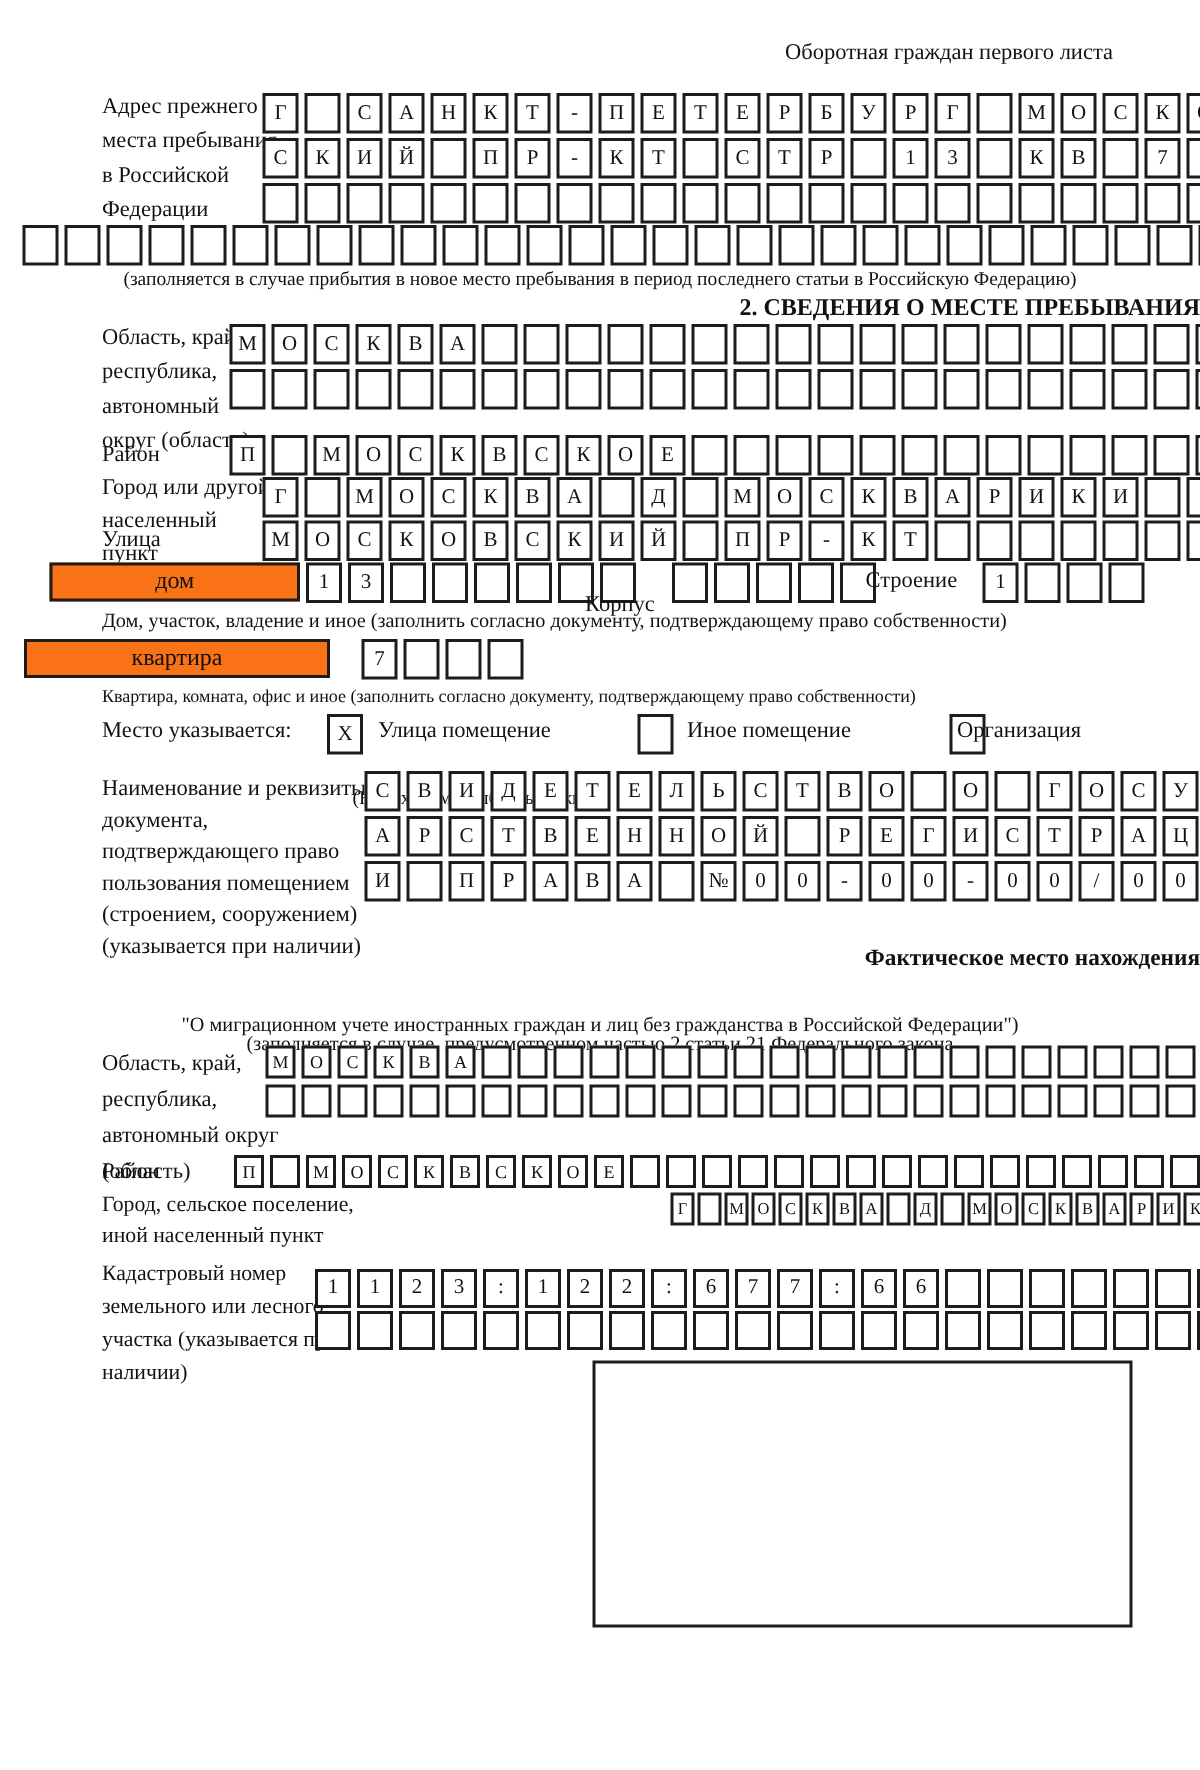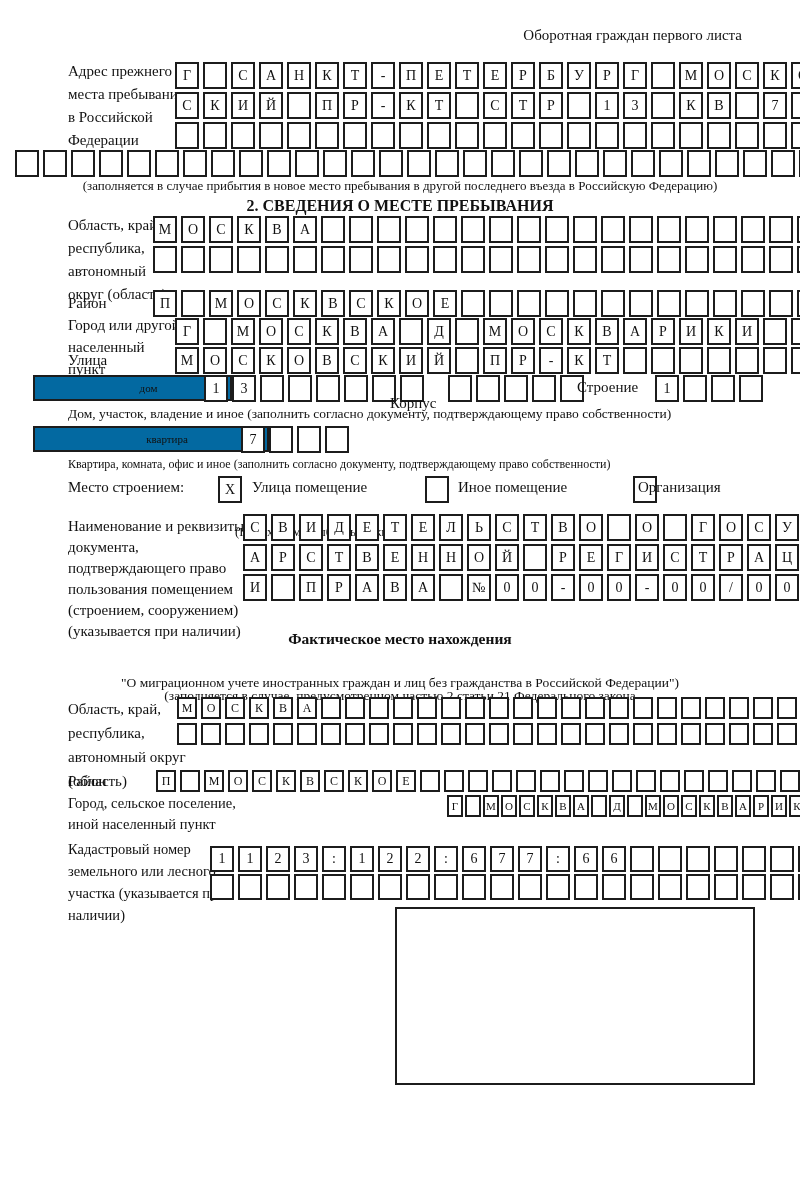--- a/index.html
+++ b/index.html
@@ -1,30 +1,30 @@
 <!DOCTYPE html>
 <html><head>
 <meta charset="utf-8">
 <style>
   html,body{margin:0;padding:0;background:#fff;}
   .page{position:relative;width:800px;height:1180px;background:#fff;overflow:hidden;
         font-family:"Liberation Serif","DejaVu Serif",serif;color:#111;}
   .abs{position:absolute;}
   .lbl{font-size:15px;line-height:23px;color:#111;}
   .note{font-size:13px;color:#111;}
-  .title{font-weight:bold;font-size:16px;text-align:center;width:100%;}
+  .title{font-weight:bold;font-size:16px;text-align:right;width:100%;}
   .center{text-align:center;width:100%;}
   .cells{display:flex;gap:4px;}
   .cell{flex:0 0 auto;width:20px;height:23px;border:2px solid #1c1c1c;
         font-size:14px;line-height:23px;text-align:center;background:#fff;}
   .sm .cell{width:16px;height:18px;font-size:12px;line-height:18px;}
   .xs{gap:2px;}
   .xs .cell{width:12px;height:18px;font-size:11px;line-height:18px;}
   .kd .cell{width:20px;height:22px;line-height:22px;}
-  .longbox{border:2px solid #1c1c1c;font-size:11px;text-align:center;background:#0369a1;padding-left:32px;}
+  .longbox{border:2px solid #1c1c1c;font-size:16px;text-align:center;background:#f97316;}
   .inline-lbl{font-size:15px;}
   .stamp{border:2px solid #1c1c1c;background:#fff;}
 </style>
 </head>
 <body>
 
 <div class="page">
 
   <div class="abs lbl" style="top:24px;right:58px;">Оборотная граждан первого листа</div>
 
@@ -128,21 +128,21 @@
       <span class="cell"></span>
       <span class="cell"></span>
       <span class="cell"></span>
       <span class="cell"></span>
       <span class="cell"></span>
       <span class="cell"></span>
       <span class="cell"></span>
       <span class="cell"></span>
       <span class="cell"></span>
     </div>
-  <div class="abs note center" style="top:178px;">(заполняется в случае прибытия в новое место пребывания в другой последнего въезда в Российскую Федерацию)</div>
+  <div class="abs note center" style="top:178px;">(заполняется в случае прибытия в новое место пребывания в период последнего статьи в Российскую Федерацию)</div>
 
   <div class="abs title" style="top:197px;">2. СВЕДЕНИЯ О МЕСТЕ ПРЕБЫВАНИЯ</div>
 
   <div class="abs lbl" style="left:68px;top:214px;width:100px;">Область, край, республика, автономный округ (область)</div>
   <div class="abs cells" style="left:153px;top:216px;">
       <span class="cell">М</span>
       <span class="cell">О</span>
       <span class="cell">С</span>
       <span class="cell">К</span>
       <span class="cell">В</span>
@@ -296,30 +296,30 @@
     </div>
   <div class="abs inline-lbl" style="left:577px;top:379px;">Строение</div>
   <div class="abs cells" style="left:655px;top:375px;">
       <span class="cell">1</span>
       <span class="cell"></span>
       <span class="cell"></span>
       <span class="cell"></span>
     </div>
   <div class="abs note" style="left:68px;top:406px;font-size:13.5px;">Дом, участок, владение и иное (заполнить согласно документу, подтверждающему право собственности)</div>
 
-  <div class="abs longbox" style="left:33px;top:426px;width:200px;height:22px;line-height:22px;">квартира</div>
+  <div class="abs longbox" style="left:16px;top:426px;width:200px;height:22px;line-height:22px;">квартира</div>
   <div class="abs cells" style="left:241px;top:426px;">
       <span class="cell">7</span>
       <span class="cell"></span>
       <span class="cell"></span>
       <span class="cell"></span>
     </div>
   <div class="abs note" style="left:68px;top:457px;font-size:12px;">Квартира, комната, офис и иное (заполнить согласно документу, подтверждающему право собственности)</div>
 
-  <div class="abs inline-lbl" style="left:68px;top:479px;">Место строением:</div>
+  <div class="abs inline-lbl" style="left:68px;top:479px;">Место указывается:</div>
   <div class="abs cells" style="left:218px;top:476px;">
       <span class="cell">X</span>
     </div>
   <div class="abs inline-lbl" style="left:252px;top:479px;">Улица помещение</div>
   <div class="abs cells" style="left:425px;top:476px;">
       <span class="cell"></span>
     </div>
   <div class="abs inline-lbl" style="left:458px;top:479px;">Иное помещение</div>
   <div class="abs cells" style="left:633px;top:476px;">
       <span class="cell"></span>

